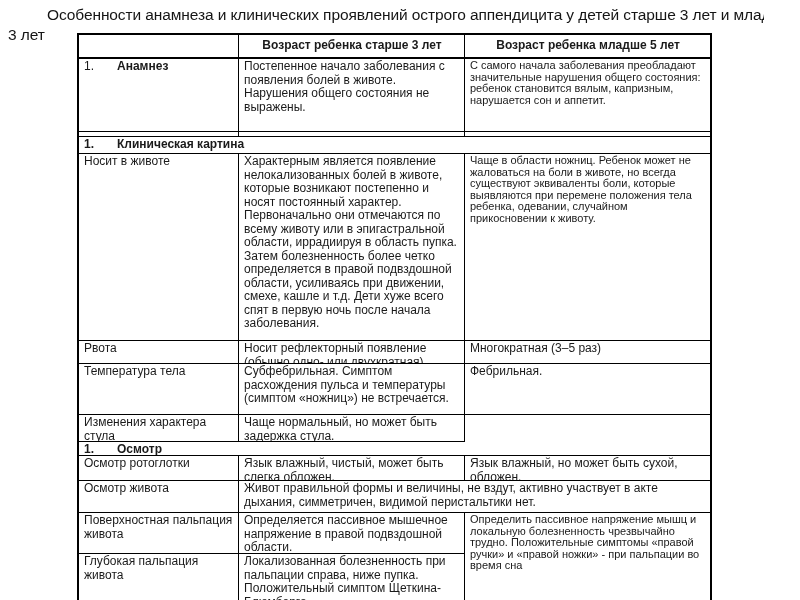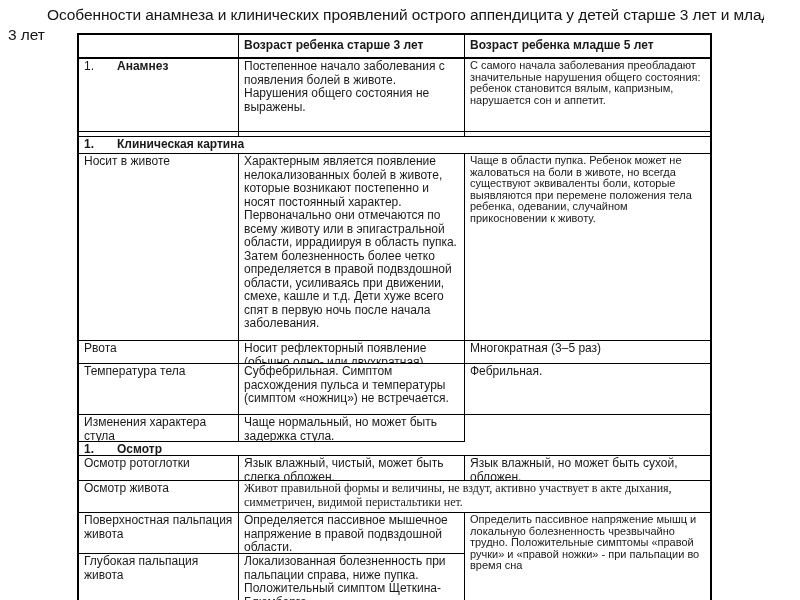--- a/index.html
+++ b/index.html
@@ -21,28 +21,28 @@
     border: 2px solid #000;
     background: #fff;
   }
   .cell {
     border-right: 1px solid #000; border-bottom: 1px solid #000;
     overflow: hidden; padding: 1px 4px 0 5px;
     font-size: 12px; line-height: 13.5px;
   }
   .cell.last { border-right: none; }
   .hdr {
-    font-weight: bold; padding-top: 4px;
+    font-weight: bold; text-align: center; padding-top: 4px;
     border-bottom: 2px solid #000; font-size: 12px;
   }
   .section { grid-column: 1 / -1; font-weight: bold; padding-top: 1px; }
   .num { display: inline-block; width: 33px; }
   .b { font-weight: bold; }
   .small { font-size: 11px; line-height: 11.5px; }
-  .span2col { grid-column: 2 / -1; font-family: Liberation Serif, serif; }
+  .span2col { grid-column: 2 / -1; }
   .span2row { grid-row: span 2; }
 </style>
 </head>
 <body>
 
 <div class="page">
 
   <div class="title">Особенности анамнеза и клинических проявлений острого аппендицита у детей старше 3 лет и младше 3 лет</div>
 
   <div class="grid">
@@ -60,21 +60,21 @@
     <div class="cell"></div>
     <div class="cell"></div>
     <div class="cell last"></div>
 
     <div class="cell last section">
       <span class="num">1.</span><span>Клиническая картина</span>
     </div>
 
     <div class="cell">Носит в животе</div>
     <div class="cell">Характерным является появление нелокализованных болей в животе, которые возникают постепенно и носят постоянный характер. Первоначально они отмечаются по всему животу или в эпигастральной области, иррадиируя в область пупка. Затем болезненность более четко определяется в правой подвздошной области, усиливаясь при движении, смехе, кашле и т.д. Дети хуже всего спят в первую ночь после начала заболевания.</div>
-    <div class="cell last small">Чаще в области пупка. Ребенок может не жаловаться на боли в животе, но всегда существуют эквиваленты боли, которые выявляются при перемене положения тела ребенка, одевании, случайном прикосновении к животу.</div>
+    <div class="cell last small">Чаще в области ножниц. Ребенок может не жаловаться на боли в животе, но всегда существуют эквиваленты боли, которые выявляются при перемене положения тела ребенка, одевании, случайном прикосновении к животу.</div>
 
     <div class="cell">Рвота</div>
     <div class="cell">Носит рефлекторный появление (обычно одно- или двухкратная).</div>
     <div class="cell last">Многократная (3–5 раз)</div>
 
     <div class="cell">Температура тела</div>
     <div class="cell">Субфебрильная. Симптом расхождения пульса и температуры (симптом «ножниц») не встречается.</div>
     <div class="cell last">Фебрильная.</div>
 
     <div class="cell">Изменения характера стула</div>

